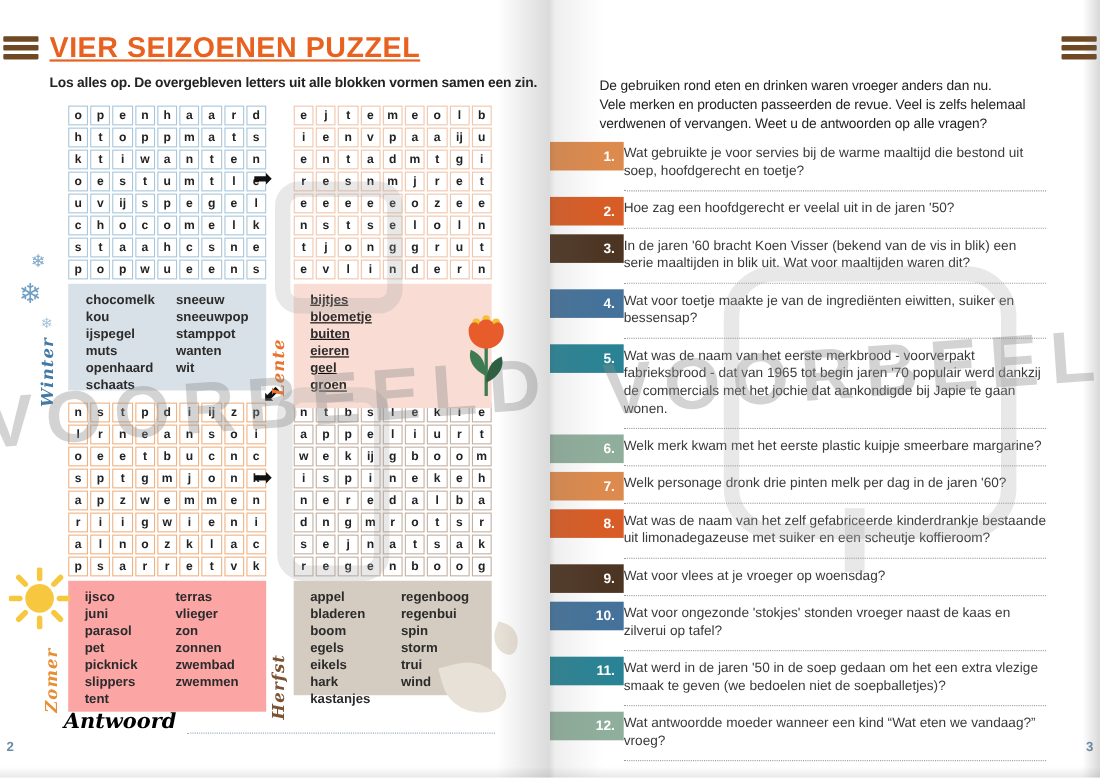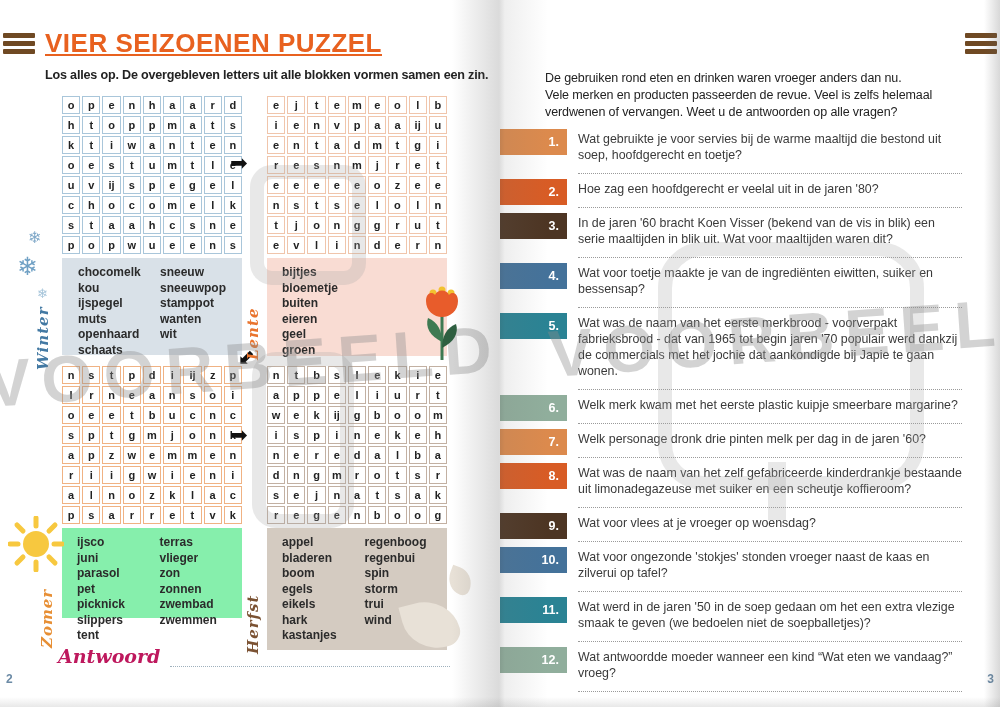--- a/index.html
+++ b/index.html
@@ -39,37 +39,37 @@
   
   .arrow{position:absolute;font-size:21px;color:#111;line-height:1;}
   .arrow.diag{transform:rotate(135deg);}
 
   
   .flake{position:absolute;color:#7FA8C8;}
 
   
   .answer-row{position:absolute;left:58px;top:645px;width:392px;display:flex;align-items:flex-end;}
   .answer-label{font-family:"DejaVu Serif",serif;font-style:italic;font-weight:bold;
-                font-size:19px;color:#be185d;margin-right:10px;line-height:22px;}
+                font-size:19px;color:#000000;margin-right:10px;line-height:22px;}
   .answer-line{flex:1;border-bottom:1.5px dotted #9FB0BC;height:18px;}
 
   .page-num{position:absolute;font-size:12px;font-weight:bold;color:#6C8BA6;}
 
   
   .intro{position:absolute;left:545px;top:70px;}
   .intro div{font-size:12.5px;font-weight:normal;color:#222;line-height:17px;
              white-space:nowrap;letter-spacing:-.1px;}
 
   
   .questions{position:absolute;left:500px;top:129px;width:470px;}
   .q-row{display:flex;align-items:flex-start;}
   .q-num{width:67px;height:26px;flex:none;color:#fff;font-weight:bold;font-size:12.5px;
          display:flex;align-items:center;justify-content:flex-end;padding-right:8px;
          box-sizing:border-box;}
-  .q-body{flex:none;width:384px;margin-left:11px;}
+  .q-body{flex:none;width:384px;}
   .q-text{font-size:12.4px;line-height:16px;color:#3a3a3a;padding-top:2px;}
   .q-line{border-bottom:1px dotted #9a9a9a;height:10px;margin-bottom:5px;}
 
   
   .wm{position:absolute;font-size:66px;font-weight:bold;letter-spacing:11px;
       color:rgba(140,140,140,.38);transform:rotate(-4deg);white-space:nowrap;
       pointer-events:none;z-index:5;}
   .wm-shape{position:absolute;border:14px solid rgba(165,165,165,.26);pointer-events:none;z-index:4;}
   .wm-stem{position:absolute;background:rgba(165,165,165,.26);pointer-events:none;z-index:4;}
 
@@ -414,50 +414,50 @@
         <div class="witem">schaats</div>
       </div>
       <div class="wcol">
         <div class="witem">sneeuw</div>
         <div class="witem">sneeuwpop</div>
         <div class="witem">stamppot</div>
         <div class="witem">wanten</div>
         <div class="witem">wit</div>
       </div>
     </div>
-  <div class="wordbox" style="left: 267px; top: 258px; height: 98px; background: rgb(249, 220, 211);">
+  <div class="wordbox" style="left: 267px; top: 258px; height: 113px; background: rgb(249, 220, 211); text-decoration: underline;">
       <div class="wcol">
         <div class="witem">bijtjes</div>
         <div class="witem">bloemetje</div>
         <div class="witem">buiten</div>
         <div class="witem">eieren</div>
         <div class="witem">geel</div>
         <div class="witem">groen</div>
       </div>
     </div>
-  <div class="wordbox" style="left: 62px; top: 528px; height: 90px; background: #86efac;">
+  <div class="wordbox" style="left: 62px; top: 528px; height: 119px; background: #fca5a5;">
       <div class="wcol">
         <div class="witem">ijsco</div>
         <div class="witem">juni</div>
         <div class="witem">parasol</div>
         <div class="witem">pet</div>
         <div class="witem">picknick</div>
         <div class="witem">slippers</div>
         <div class="witem">tent</div>
       </div>
       <div class="wcol">
         <div class="witem">terras</div>
         <div class="witem">vlieger</div>
         <div class="witem">zon</div>
         <div class="witem">zonnen</div>
         <div class="witem">zwembad</div>
         <div class="witem">zwemmen</div>
       </div>
     </div>
-  <div class="wordbox" style="left: 267px; top: 528px; height: 122px; background: rgb(212, 203, 193);">
+  <div class="wordbox" style="left: 267px; top: 528px; height: 104px; background: rgb(212, 203, 193);">
       <div class="wcol">
         <div class="witem">appel</div>
         <div class="witem">bladeren</div>
         <div class="witem">boom</div>
         <div class="witem">egels</div>
         <div class="witem">eikels</div>
         <div class="witem">hark</div>
         <div class="witem">kastanjes</div>
       </div>
       <div class="wcol">
@@ -536,21 +536,21 @@
       <div class="q-row">
         <div class="q-num" style="background: rgb(220, 138, 77);">1.</div>
         <div class="q-body">
           <div class="q-text">Wat gebruikte je voor servies bij de warme maaltijd die bestond uit soep, hoofdgerecht en toetje?</div>
           <div class="q-line"></div>
         </div>
       </div>
       <div class="q-row">
         <div class="q-num" style="background: rgb(216, 92, 37);">2.</div>
         <div class="q-body">
-          <div class="q-text">Hoe zag een hoofdgerecht er veelal uit in de jaren '80?</div>
+          <div class="q-text">Hoe zag een hoofdgerecht er veelal uit in de jaren '50?</div>
           <div class="q-line"></div>
         </div>
       </div>
       <div class="q-row">
         <div class="q-num" style="background: rgb(77, 53, 35);">3.</div>
         <div class="q-body">
           <div class="q-text">In de jaren '60 bracht Koen Visser (bekend van de vis in blik) een serie maaltijden in blik uit. Wat voor maaltijden waren dit?</div>
           <div class="q-line"></div>
         </div>
       </div>

